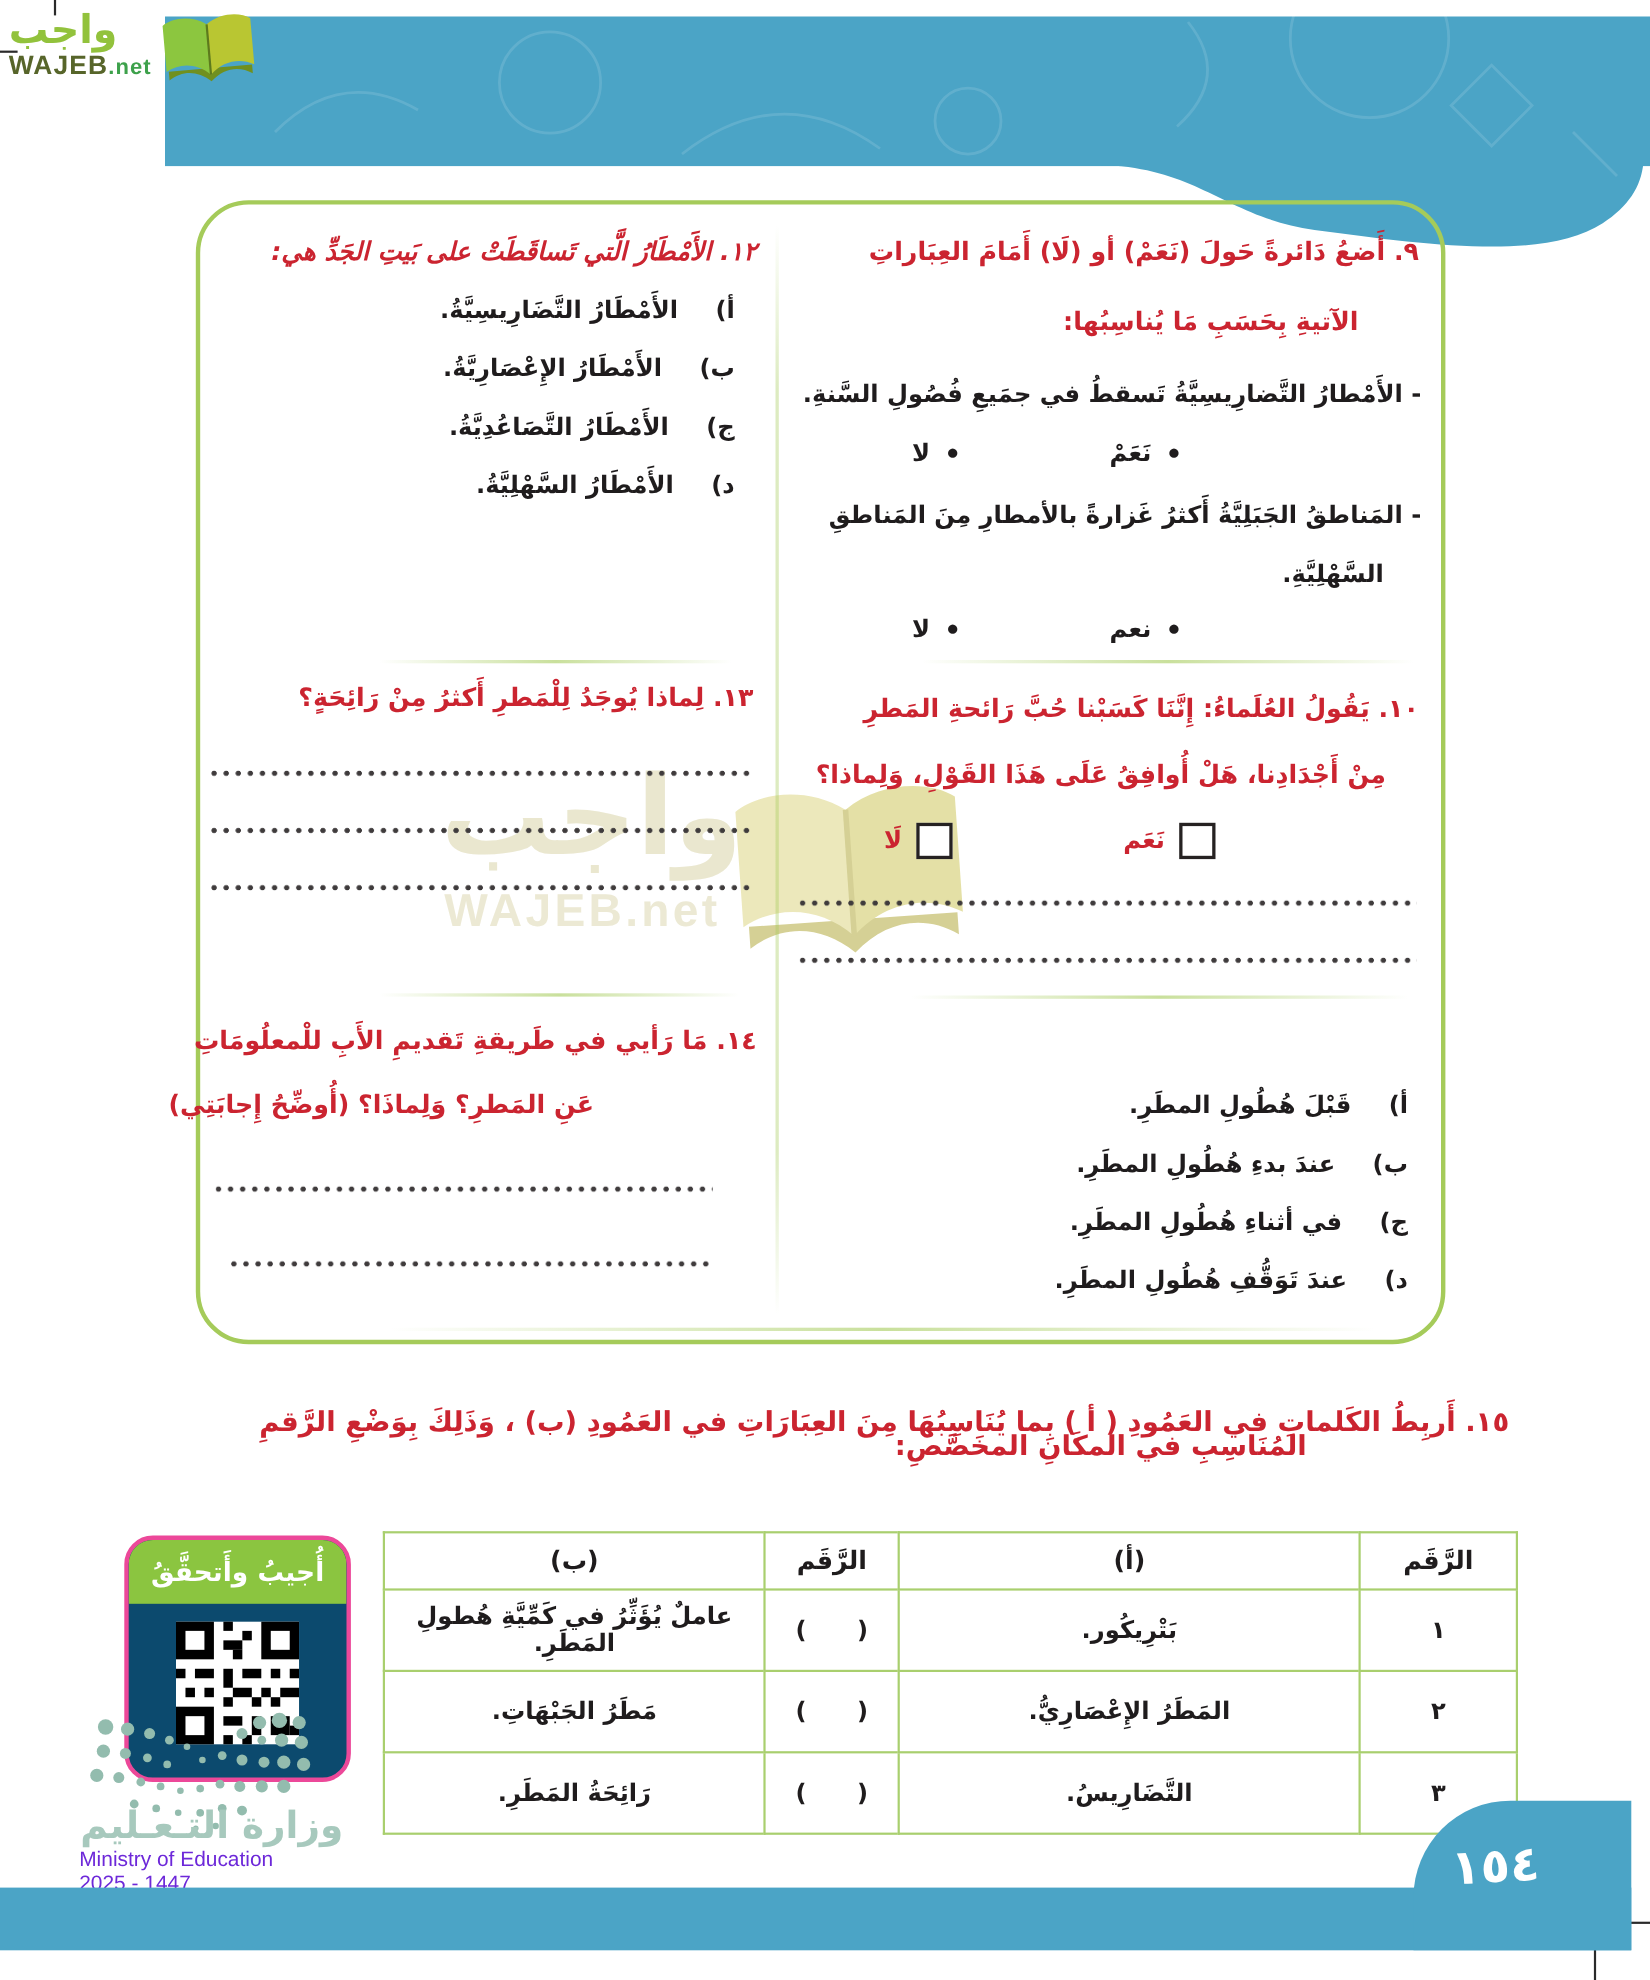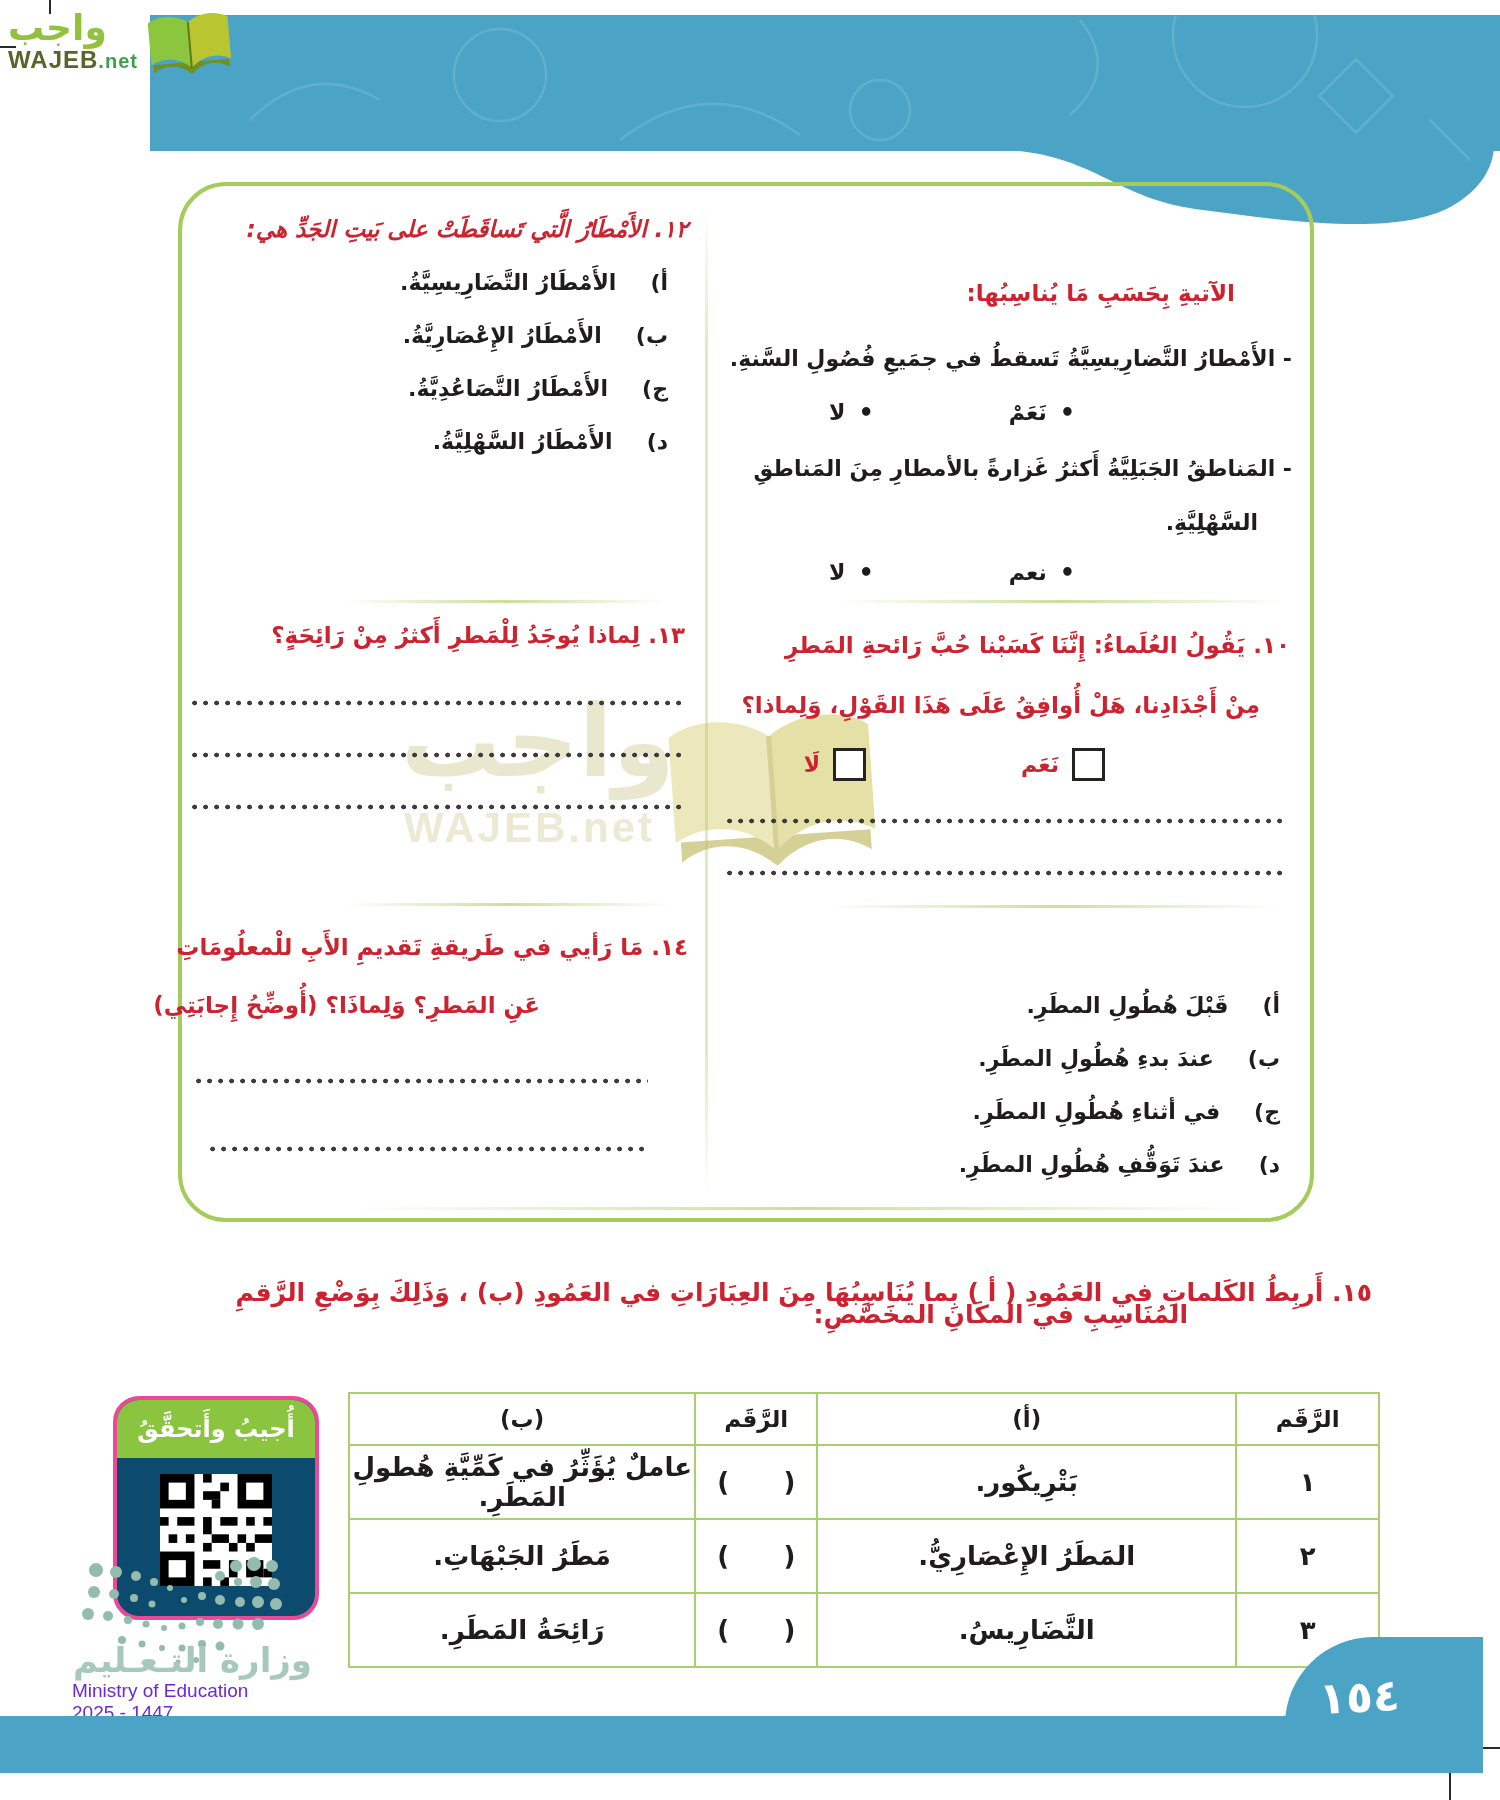--- a/index.html
+++ b/index.html
@@ -27,21 +27,21 @@
   .yn-row{position:absolute;display:flex;direction:rtl;align-items:center;}
   .yn-item{display:flex;direction:rtl;align-items:center;gap:13px;font-size:22px;}
   .bullet{font-size:24px;line-height:1;}
   .cbx{display:inline-block;width:27px;height:27px;border:3px solid #262222;background:#fff;}
   .opt-row{position:absolute;display:flex;direction:rtl;align-items:baseline;gap:34px;font-size:22px;color:#1f1c1d;white-space:nowrap;}
   
   table.match{position:absolute;left:348px;top:1392px;width:1032px;border-collapse:collapse;direction:rtl;}
   table.match th,table.match td{border:2.5px solid #a9cf6e;color:#1f1c1d;text-align:center;vertical-align:middle;
     font-weight:700;}
   table.match th{height:48px;font-size:23px;}
-  table.match td{height:70px;font-size:26px;}
+  table.match td{height:70px;font-size:22px;}
   td.slot{white-space:pre;font-size:24px;}
   
   .badge-card{position:absolute;left:113px;top:1396px;width:198px;height:216px;background:#0c4a6e;
     border:4px solid #ec4899;border-radius:26px;overflow:hidden;}
   .badge-head{background:#8bc540;height:58px;display:flex;align-items:center;justify-content:center;
     color:#fff;font-size:24px;}
   
   .wm{position:absolute;opacity:.55;pointer-events:none;}
   .wm-ar{font-size:100px;color:#d9d4a9;line-height:1;}
   .wm-en{font-size:42px;color:#ddd8b2;letter-spacing:3px;font-family:"Liberation Sans",sans-serif;}
@@ -106,20 +106,21 @@
         <path d="M46,12 C32,2 14,4 6,10 L6,52 C18,45 34,46 46,58 Z" fill="#ddd685"></path>
         <path d="M46,12 C60,2 78,4 86,10 L86,52 C74,45 58,46 46,58 Z" fill="#cfc75e"></path>
         <path d="M46,12 L46,58" stroke="#b3aa3f" stroke-width="2"></path>
       </g>
     </svg>
   </div>
 
   <div class="green-box"></div>
   <div class="v-sep" style="left:705px;top:205px;height:990px;"></div>
 
+  <div class="abs q-title red nowrap" style="right:210px;top:212px;">٩. أَضعُ دَائرةً حَولَ (نَعَمْ) أو (لَا) أَمَامَ العِبَاراتِ</div>
   <div class="abs q-title red nowrap" style="right:265px;top:276px;">الآتيةِ بِحَسَبِ مَا يُناسِبُها:</div>
   <div class="abs q-text blk nowrap" style="right:208px;top:342px;">- الأَمْطارُ التَّضارِيسِيَّةُ تَسقطُ في جمَيعِ فُصُولِ السَّنةِ.</div>
 
   <div class="yn-row" style="right:425px;top:400px;gap:135px;">
     <span class="yn-item blk">
         <span class="bullet">•</span>
         <span>نَعَمْ</span>
       </span>
     <span class="yn-item blk">
         <span class="bullet">•</span>

